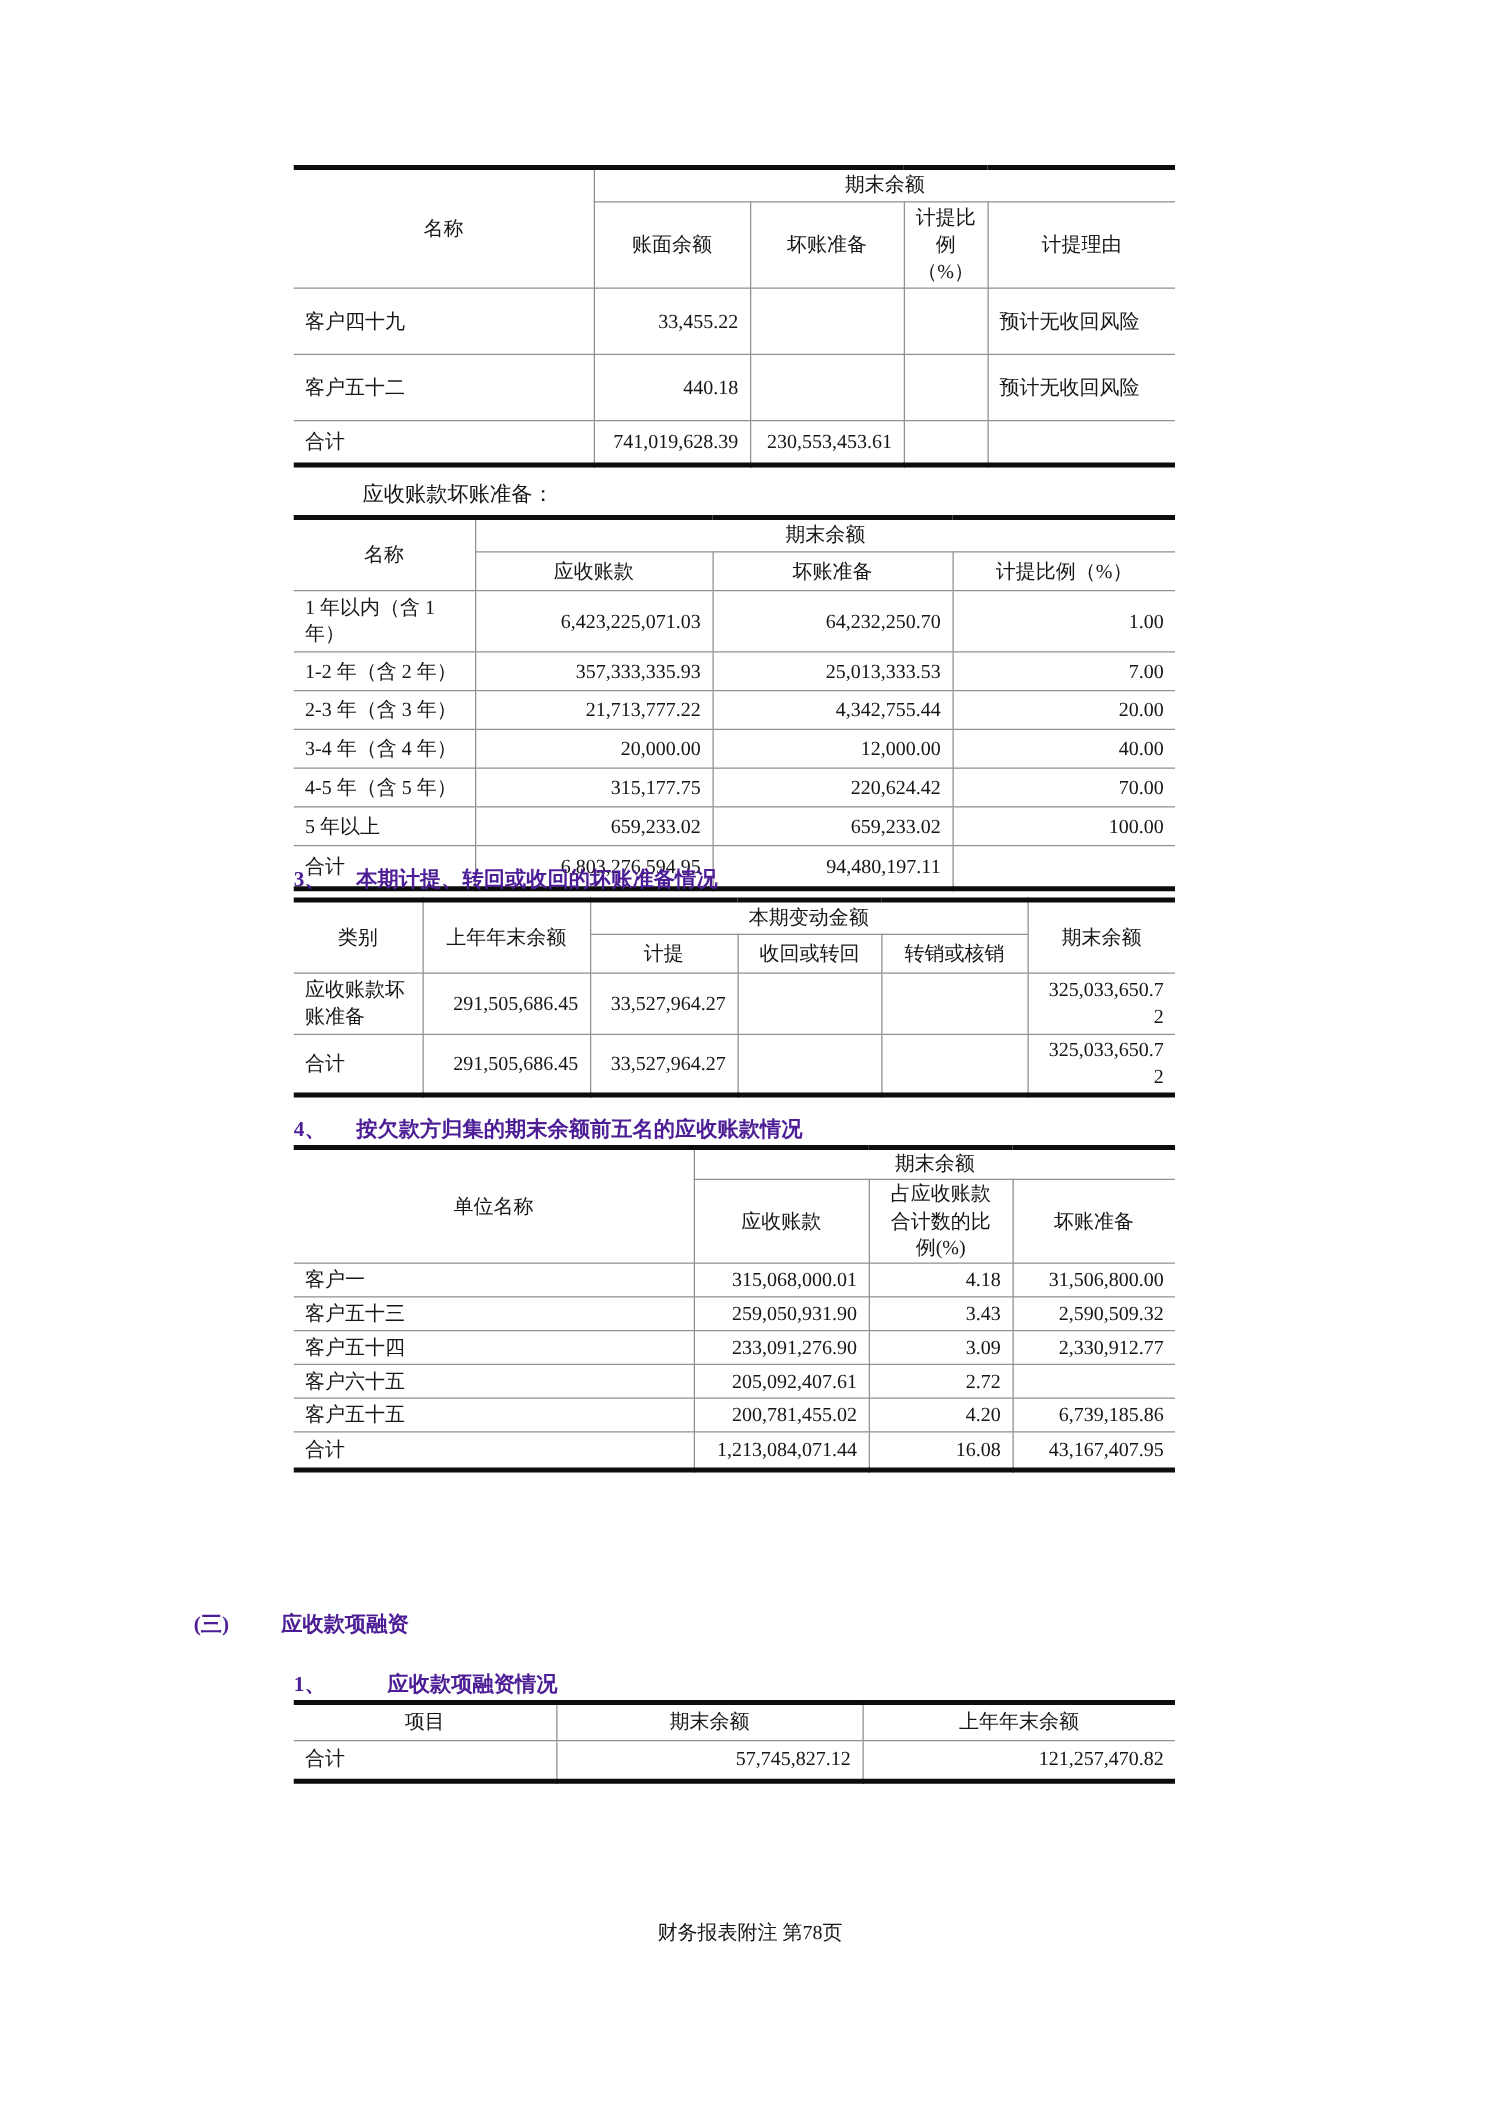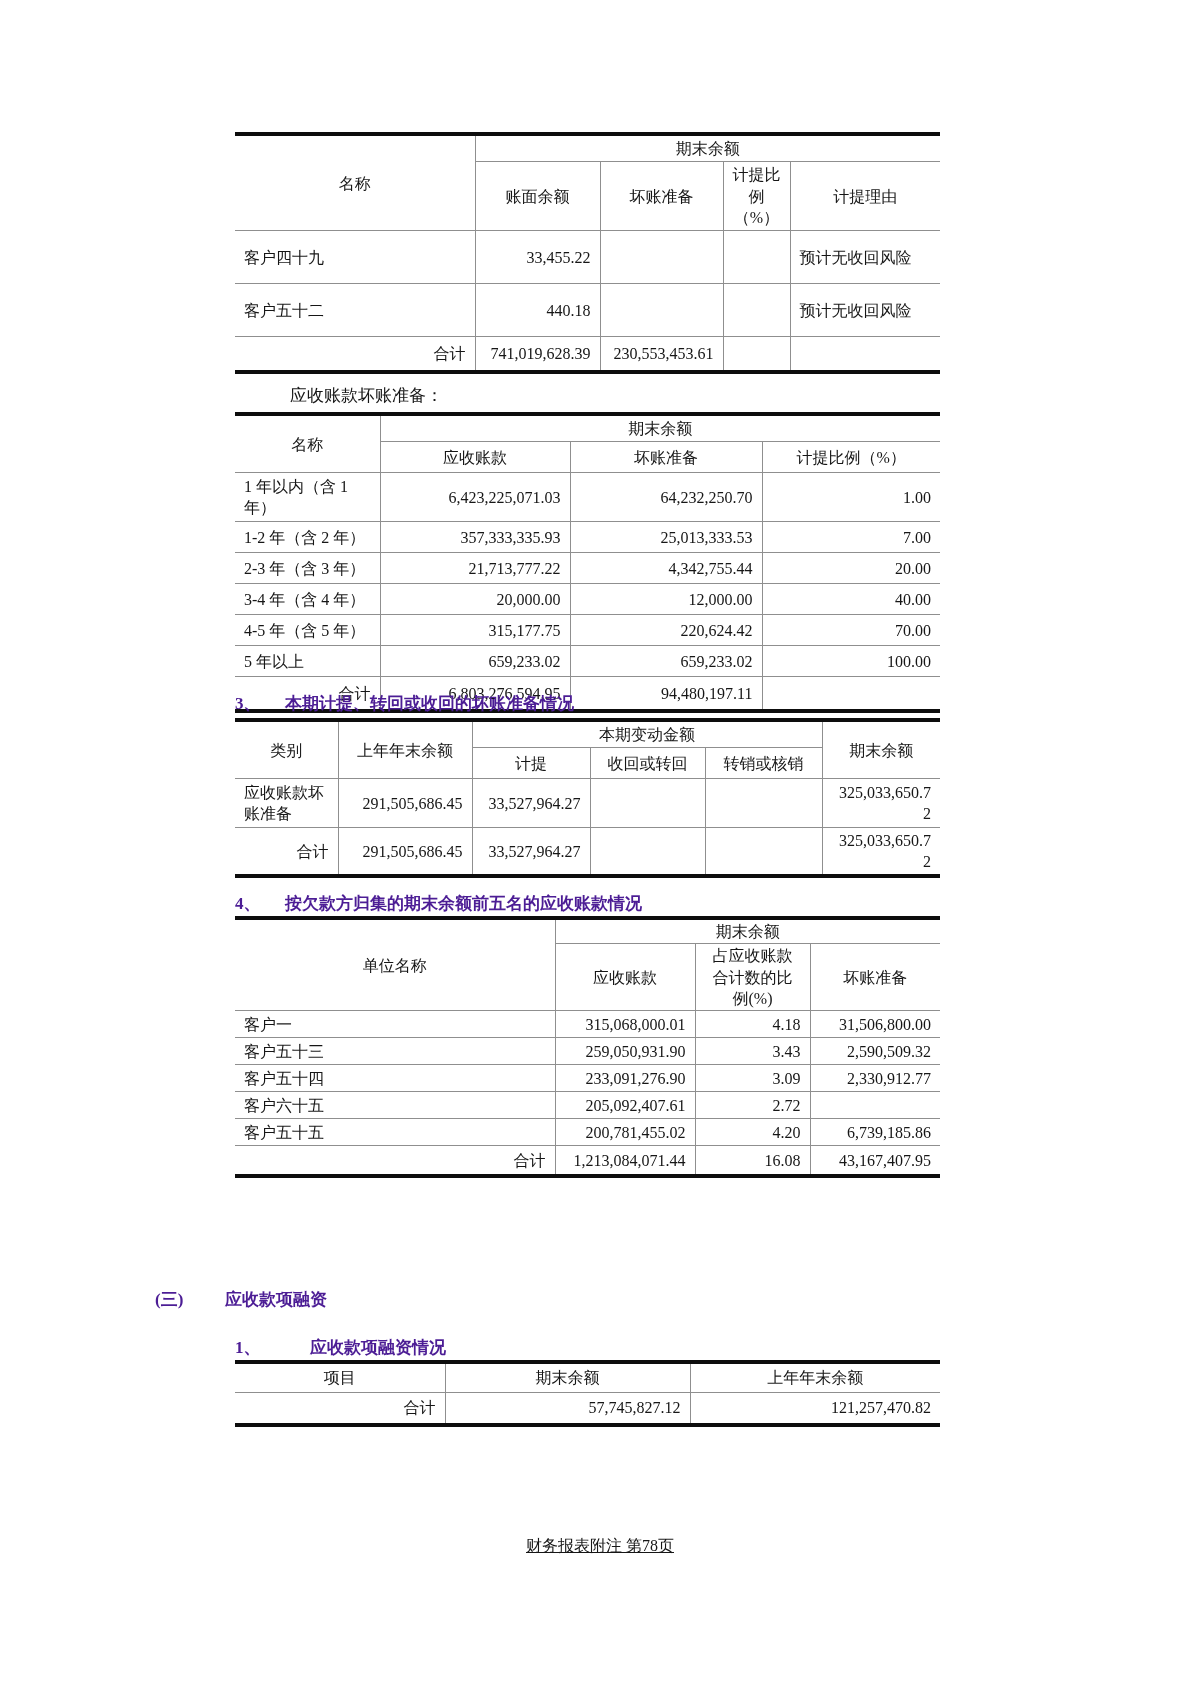--- a/index.html
+++ b/index.html
@@ -27,40 +27,40 @@
     line-height:1.32;
     vertical-align:middle;
     word-break:break-all;
     font-weight:normal;
   }
   .tbl td.el{border-left:none;}
   .tbl td.er{border-right:none;}
   .hd{text-align:center;}
   .num{text-align:right;padding-right:8px;}
   .nm{text-align:left;}
-  .ctr{text-align:right;}
+  .ctr{text-align:left;}
   .reason{padding-right:34px;}
   .t4 td{padding:1px 9px;}
   .t4 td.ratio-h{padding:1px 12px;margin-top:45px;}
   .caption{
     position:absolute;left:290px;
     font-size:17px;
   }
   .sec{
     position:absolute;left:235px;
     font-size:17px;font-weight:bold;color:#4c1d95;
     white-space:nowrap;
   }
   .sec .sec-num{display:inline-block;min-width:50px;}
   .sec-outer{left:155px;}
   .sec-outer .sec-num{min-width:70px;}
   .sec-sub .sec-num{min-width:75px;}
   .footer{
     position:absolute;left:0;width:1200px;
-    text-align:center;font-size:16px;text-decoration:underline;
+    text-align:center;font-size:16px;
   }
 </style>
 </head>
 <body>
 
 <div class="page">
 
   <table class="tbl" style="top:132px">
     <colgroup>
         <col style="width:240px">

